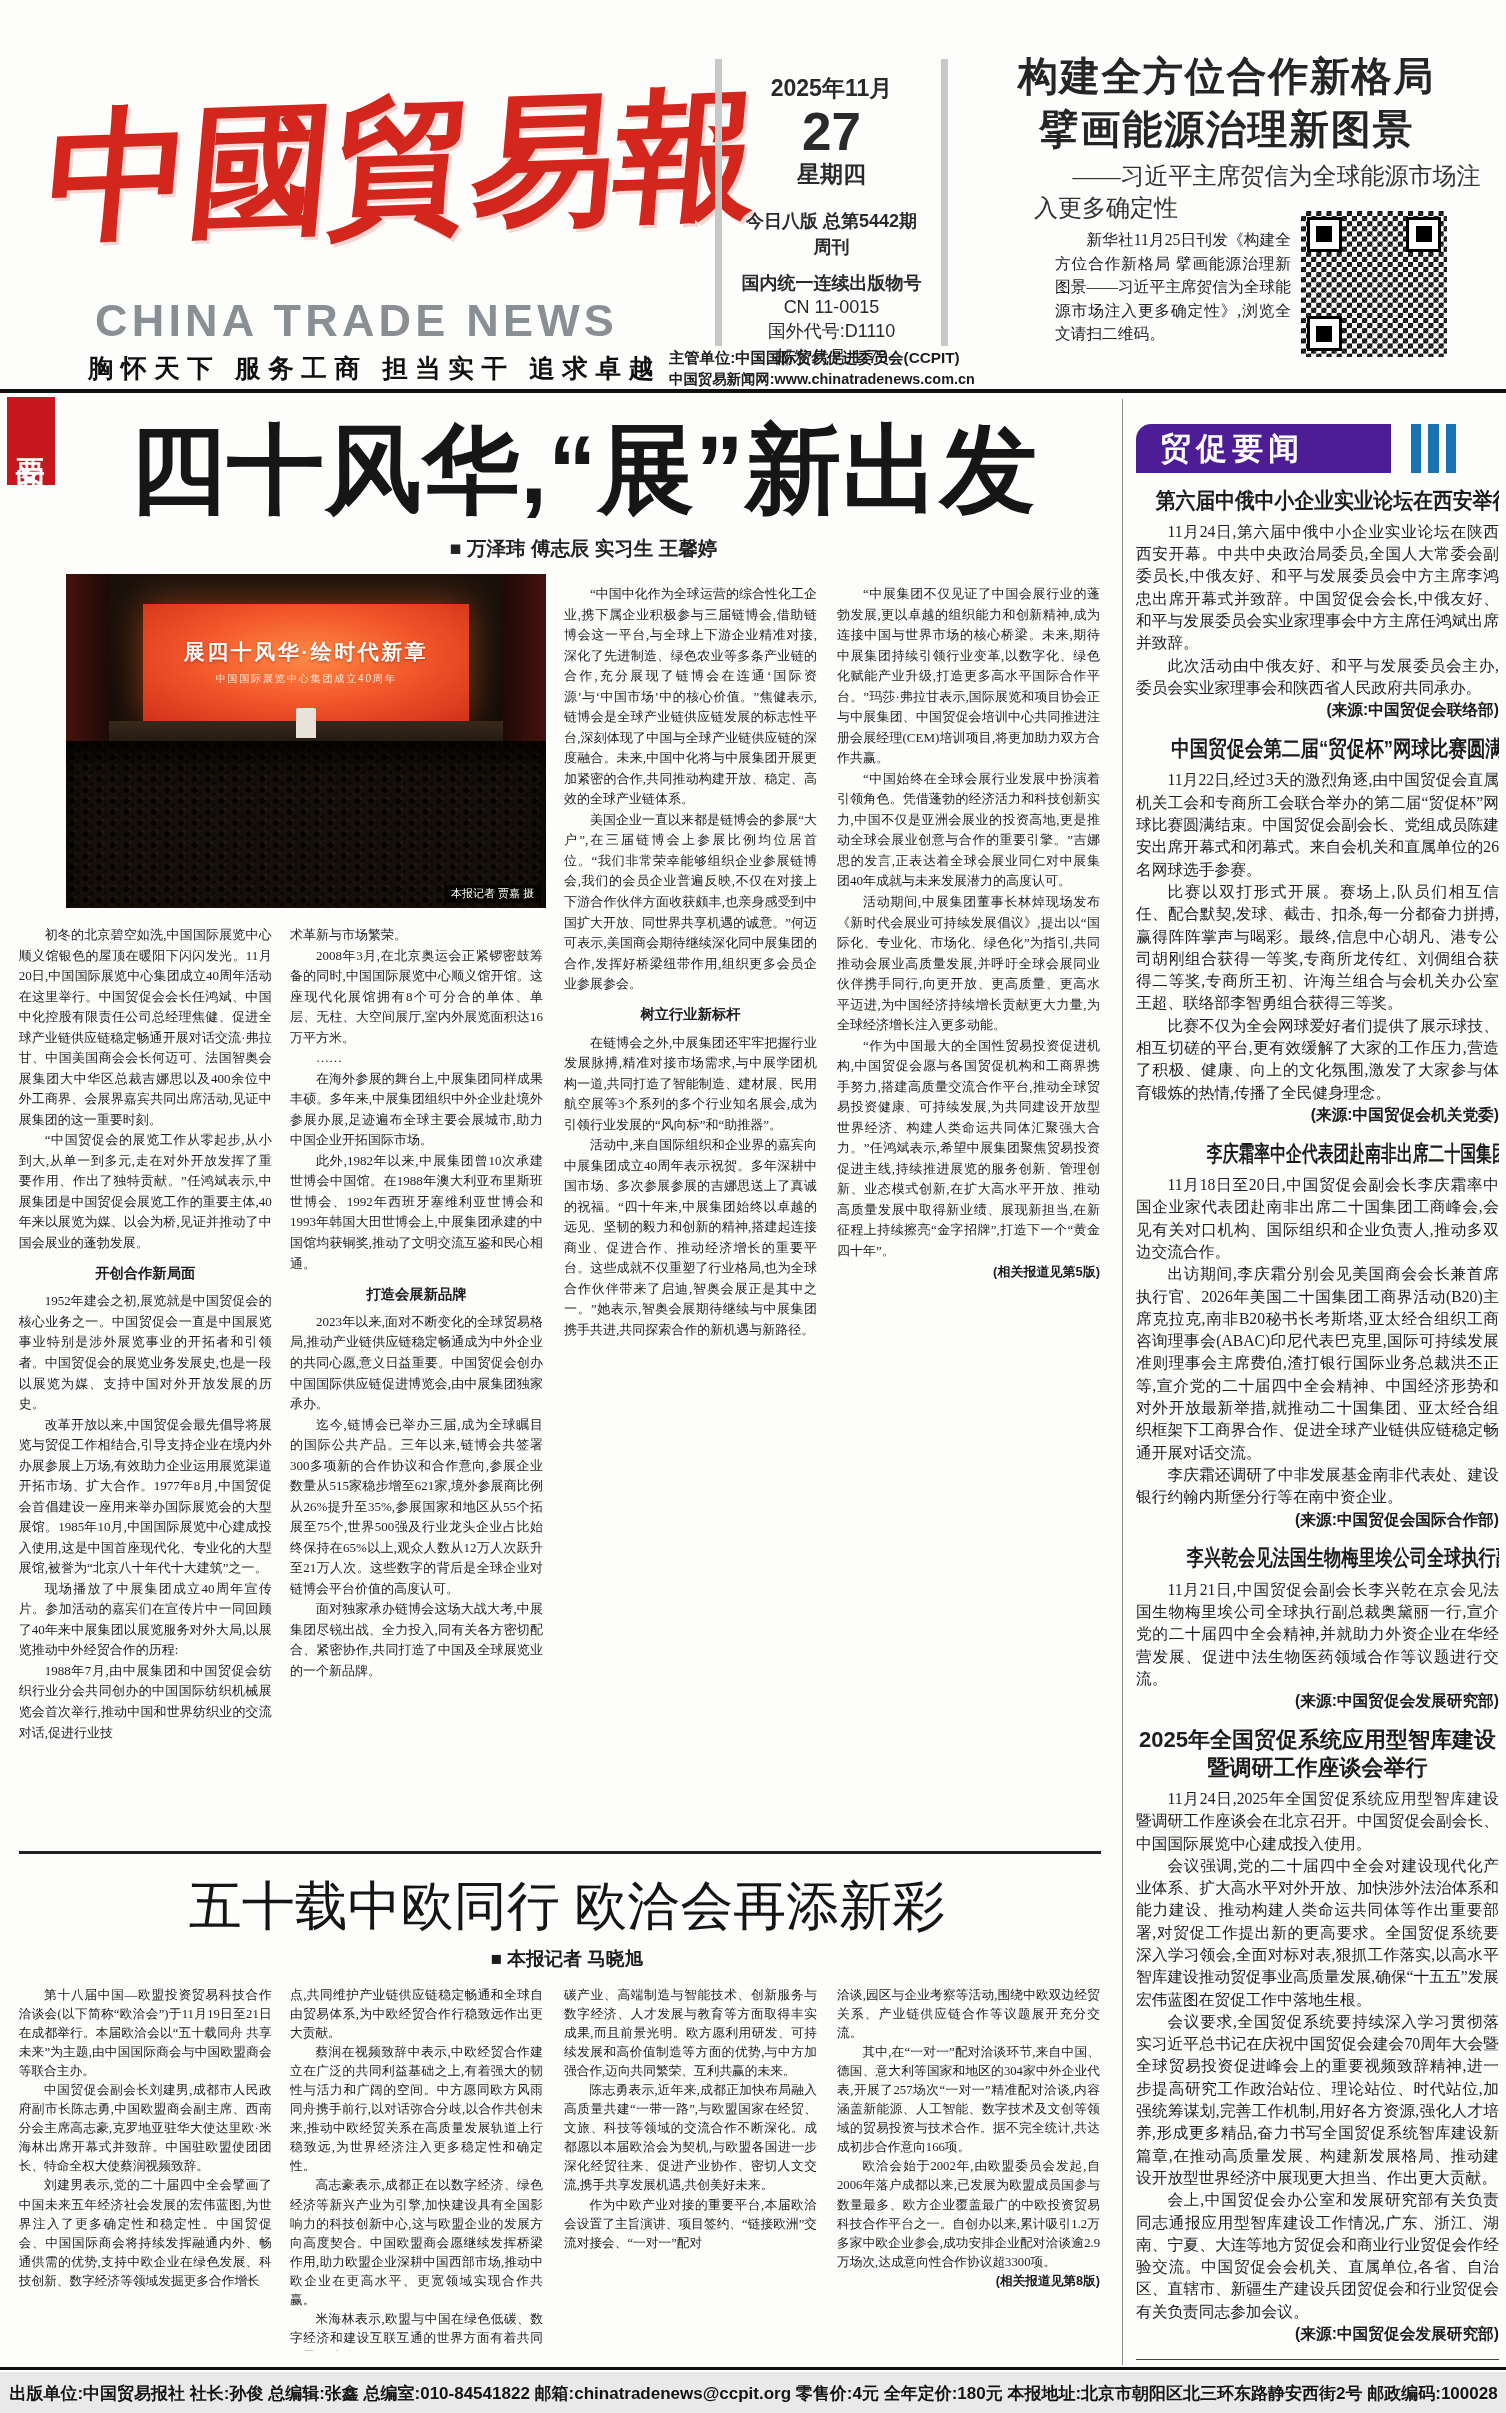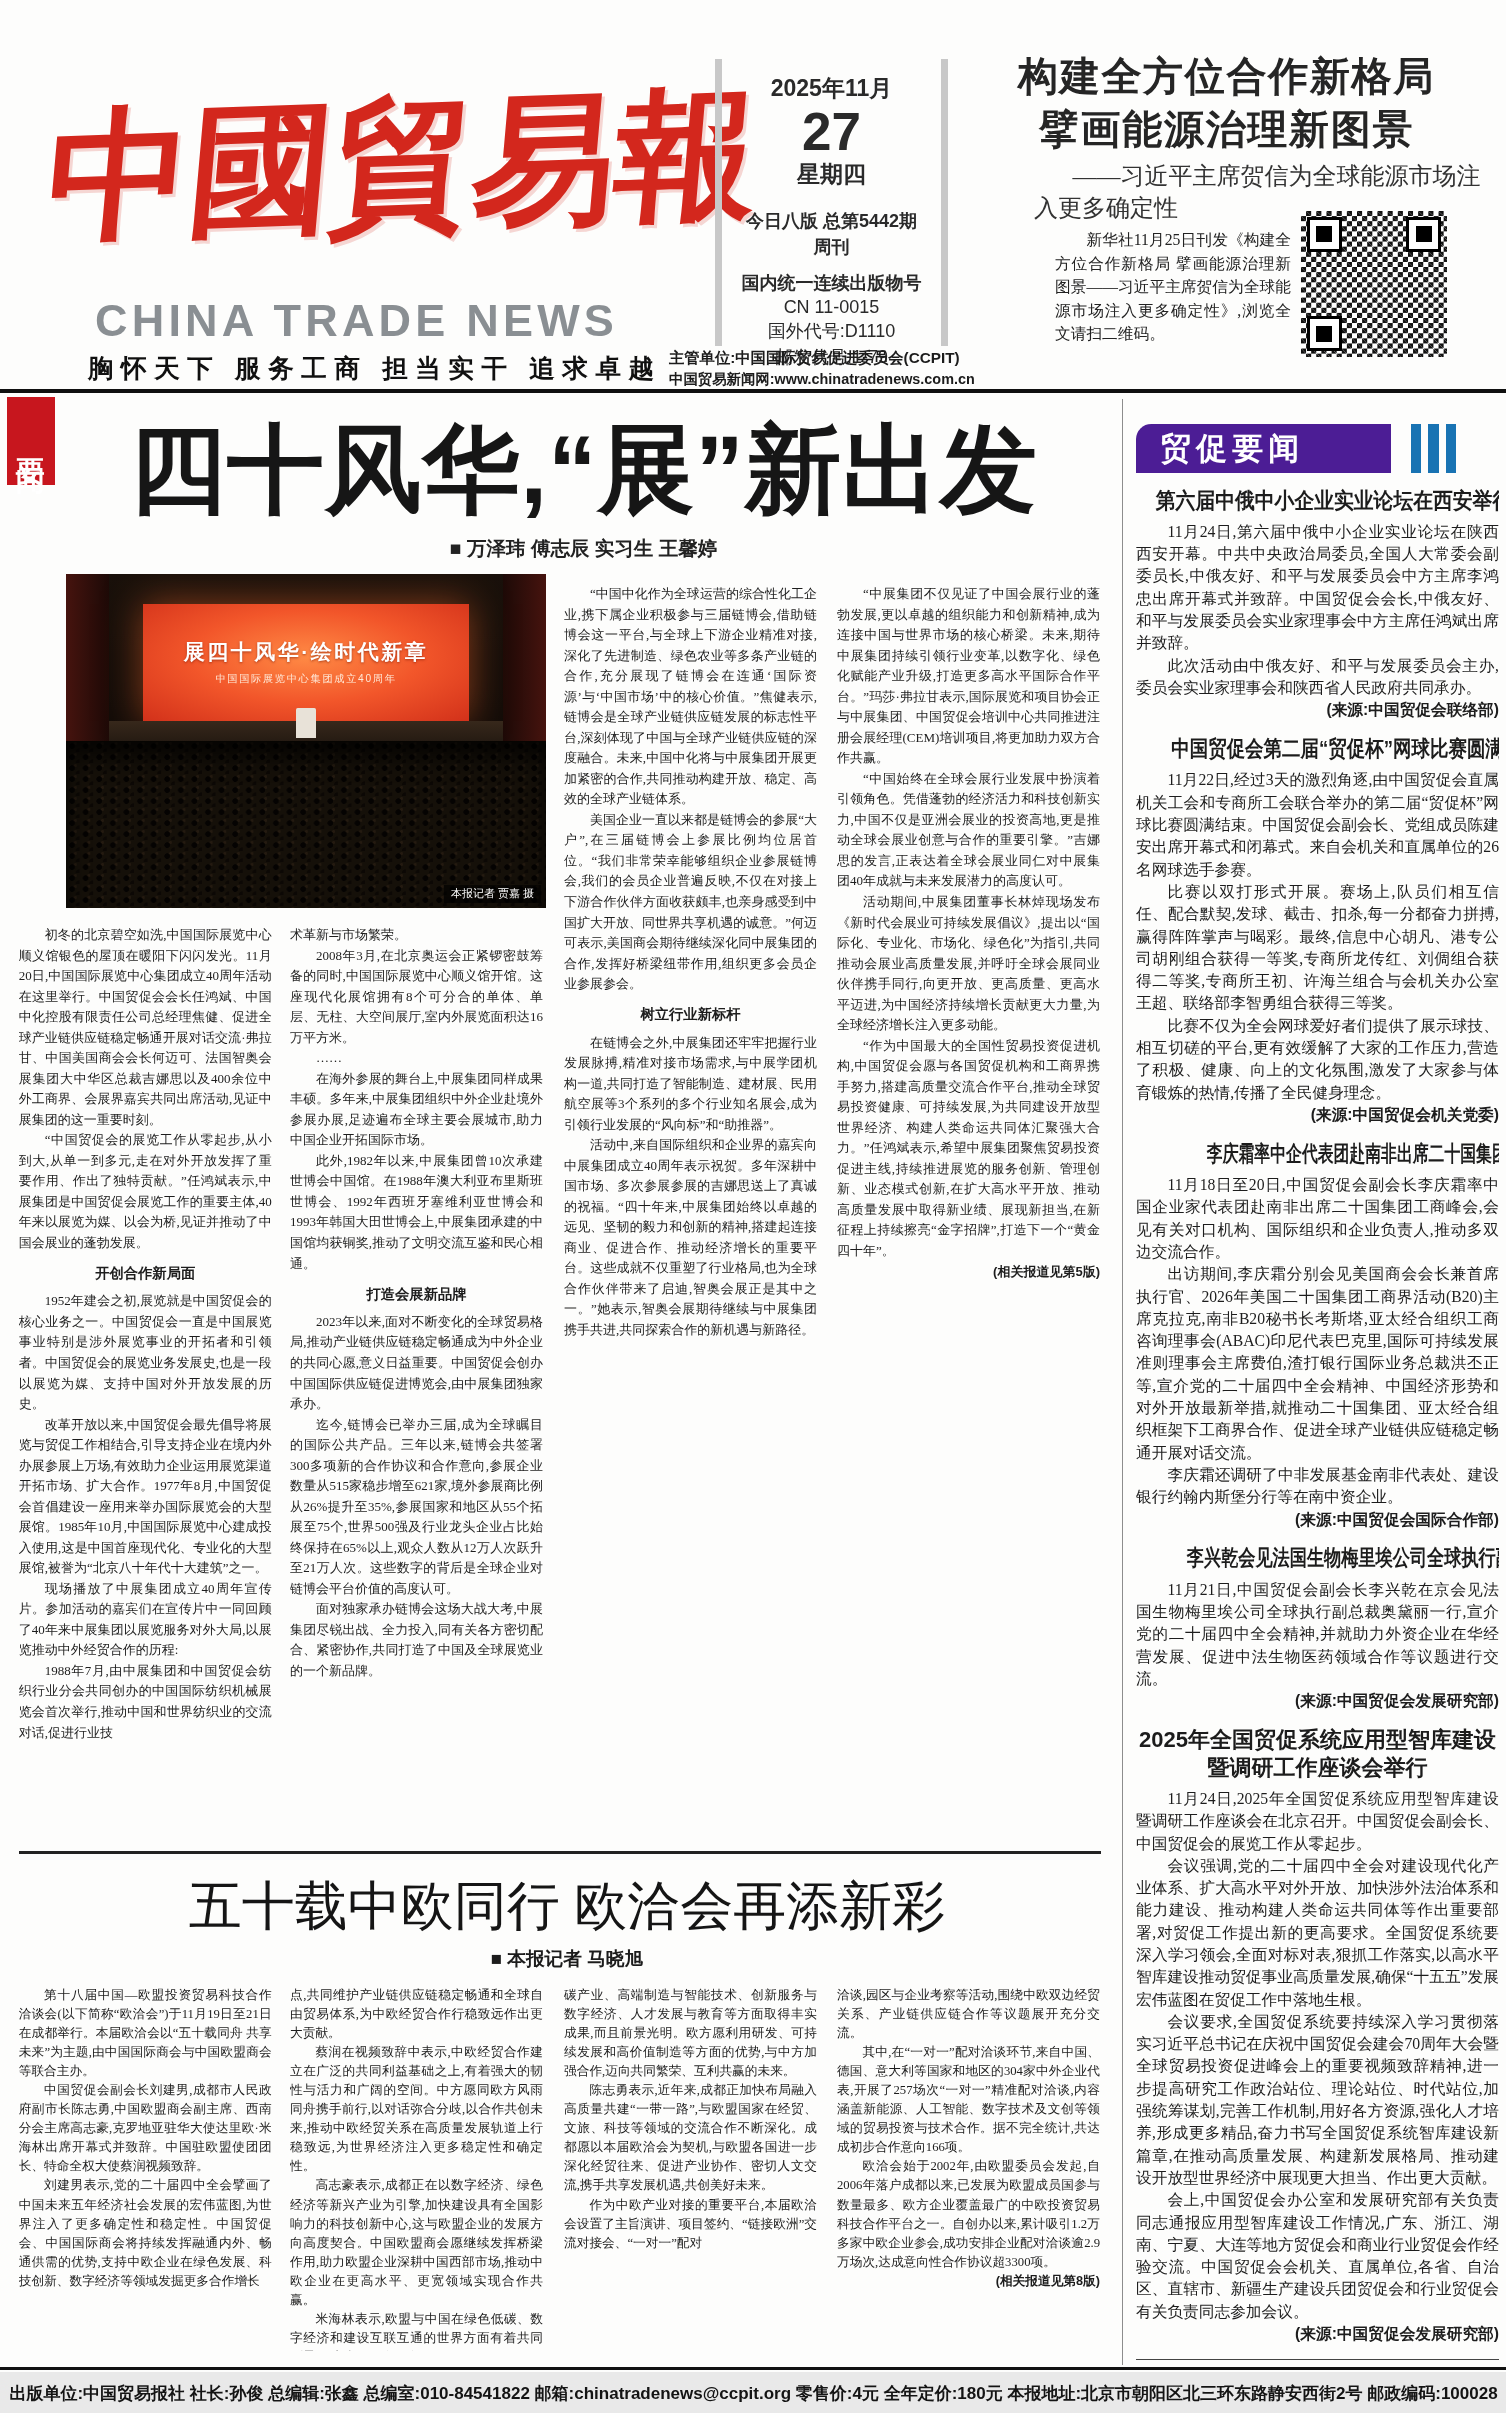--- a/index.html
+++ b/index.html
@@ -300,21 +300,21 @@
     </div>
     <div class="sb-body">
         <div class="b-p">11月21日,中国贸促会副会长李兴乾在京会见法国生物梅里埃公司全球执行副总裁奥黛丽一行,宣介党的二十届四中全会精神,并就助力外资企业在华经营发展、促进中法生物医药领域合作等议题进行交流。</div>
         <div class="b-src">(来源:中国贸促会发展研究部)</div>
       </div>
 
     <div class="sb-title wrap">
       <span>2025年全国贸促系统应用型智库建设 暨调研工作座谈会举行</span>
     </div>
     <div class="sb-body">
-        <div class="b-p">11月24日,2025年全国贸促系统应用型智库建设暨调研工作座谈会在北京召开。中国贸促会副会长、中国贸促会的展览工作从零起步。</div>
+        <div class="b-p">11月24日,2025年全国贸促系统应用型智库建设暨调研工作座谈会在北京召开。中国贸促会副会长、中国国际展览中心建成投入使用。</div>
         <div class="b-p">会议强调,党的二十届四中全会对建设现代化产业体系、扩大高水平对外开放、加快涉外法治体系和能力建设、推动构建人类命运共同体等作出重要部署,对贸促工作提出新的更高要求。全国贸促系统要深入学习领会,全面对标对表,狠抓工作落实,以高水平智库建设推动贸促事业高质量发展,确保“十五五”发展宏伟蓝图在贸促工作中落地生根。</div>
         <div class="b-p">会议要求,全国贸促系统要持续深入学习贯彻落实习近平总书记在庆祝中国贸促会建会70周年大会暨全球贸易投资促进峰会上的重要视频致辞精神,进一步提高研究工作政治站位、理论站位、时代站位,加强统筹谋划,完善工作机制,用好各方资源,强化人才培养,形成更多精品,奋力书写全国贸促系统智库建设新篇章,在推动高质量发展、构建新发展格局、推动建设开放型世界经济中展现更大担当、作出更大贡献。</div>
         <div class="b-p">会上,中国贸促会办公室和发展研究部有关负责同志通报应用型智库建设工作情况,广东、浙江、湖南、宁夏、大连等地方贸促会和商业行业贸促会作经验交流。中国贸促会会机关、直属单位,各省、自治区、直辖市、新疆生产建设兵团贸促会和行业贸促会有关负责同志参加会议。</div>
         <div class="b-src">(来源:中国贸促会发展研究部)</div>
       </div>
 
     <div class="ccpit">
       
 
       

